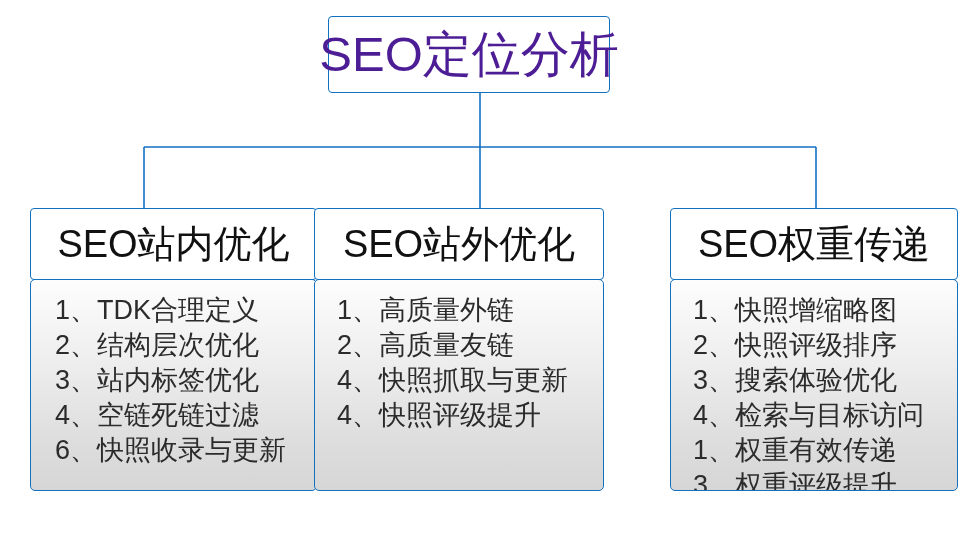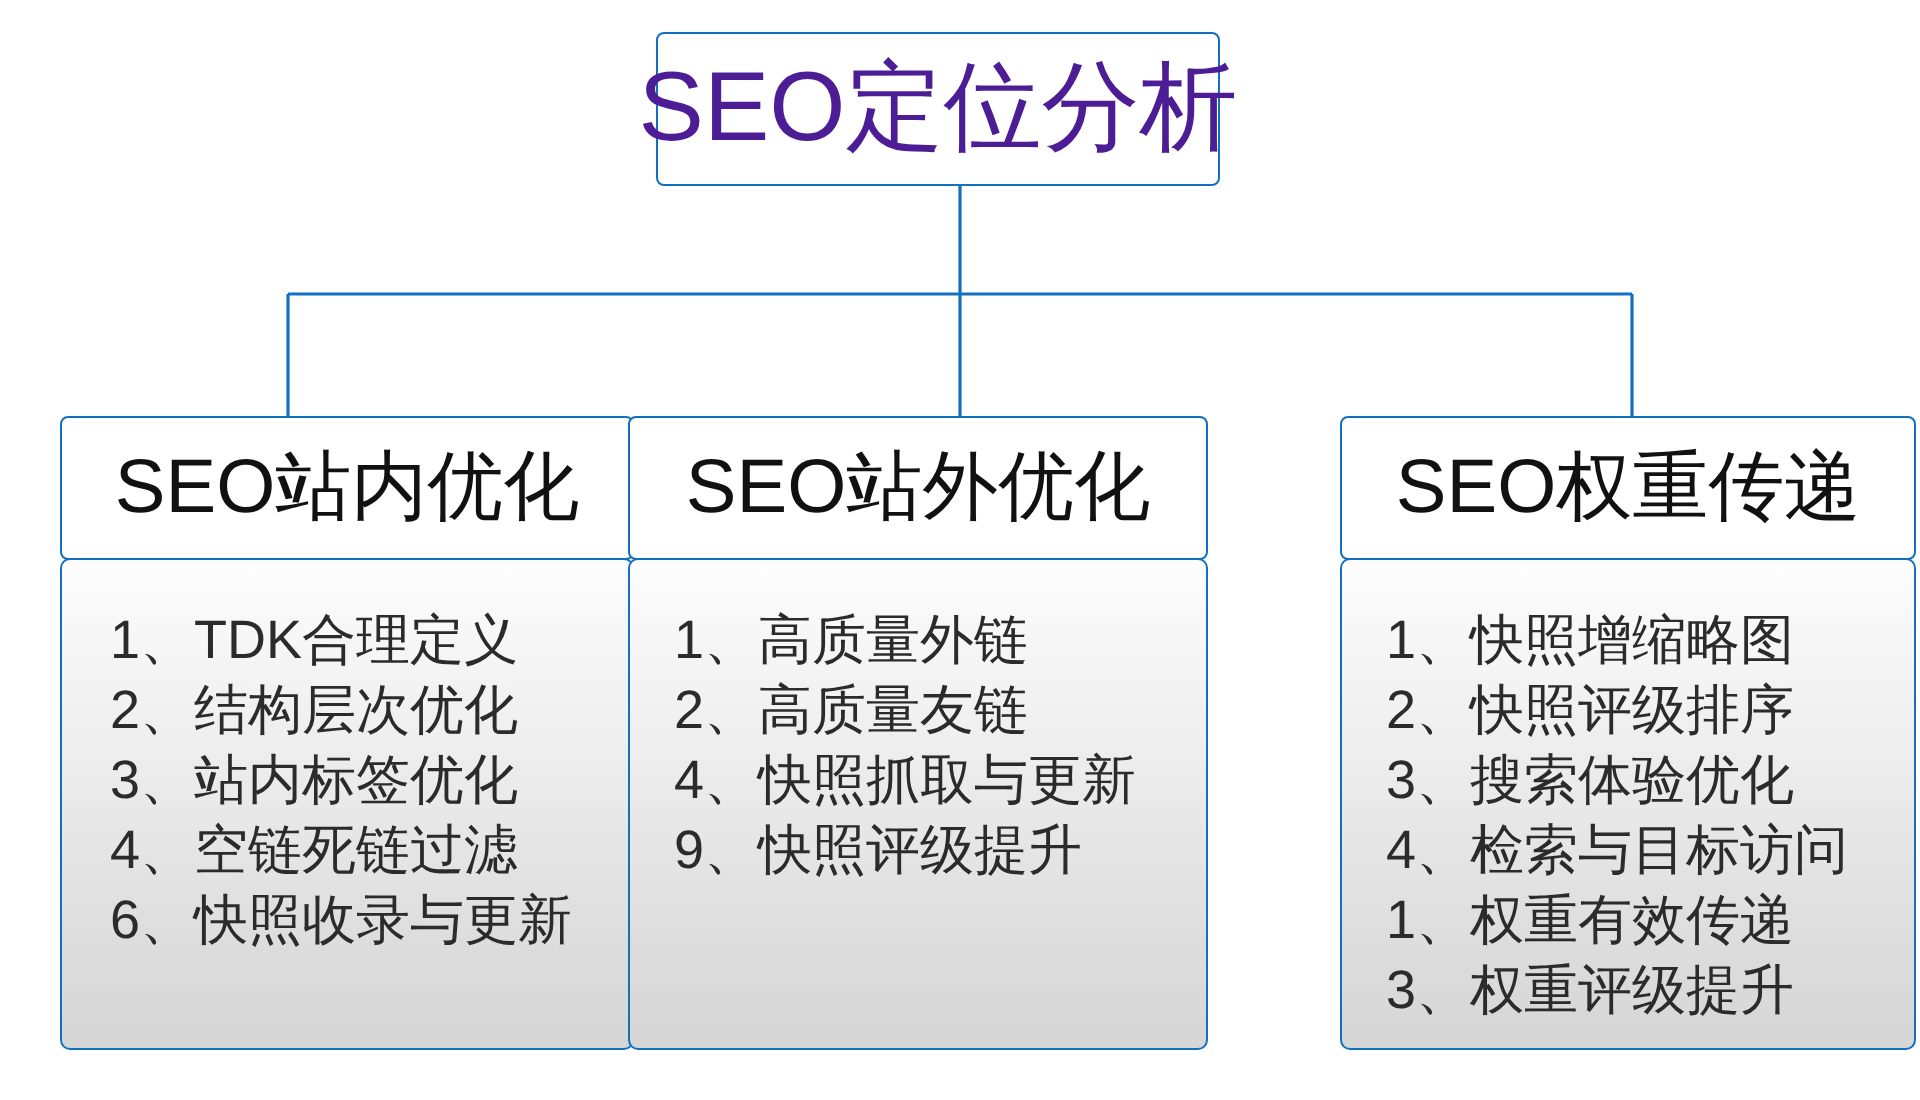--- a/index.html
+++ b/index.html
@@ -69,25 +69,25 @@
   }
   .col-head-title {
     font-size: 38px;
     line-height: 1;
     color: #111111;
     white-space: nowrap;
   }
   .col-body {
     box-sizing: border-box;
     margin-top: -1px;
-    height: 246px;
+    height: 212px;
     border: 1.6px solid #1270c0;
     border-radius: 5px;
     background: linear-gradient(to bottom, #fdfdfd 0%, #f6f6f6 18%, #eaeaea 48%, #dddddd 78%, #d6d6d6 100%);
-    padding-top: 23px;
+    padding-top: 13px;
     overflow: hidden;
   }
   .item-list {
     margin: 0;
     padding: 0;
     list-style: none;
   }
   .item {
     font-size: 27px;
     line-height: 35px;
@@ -141,21 +141,21 @@
 
   <div class="column" id="col-1">
     <div class="col-head">
       <span class="col-head-title">SEO站外优化</span>
     </div>
     <div class="col-body">
       <ul class="item-list">
         <li class="item">1、高质量外链</li>
         <li class="item">2、高质量友链</li>
         <li class="item">4、快照抓取与更新</li>
-        <li class="item">9、快照评级提升</li>
+        <li class="item">4、快照评级提升</li>
       </ul>
     </div>
   </div>
 
   <div class="column" id="col-2">
     <div class="col-head">
       <span class="col-head-title">SEO权重传递</span>
     </div>
     <div class="col-body">
       <ul class="item-list">

